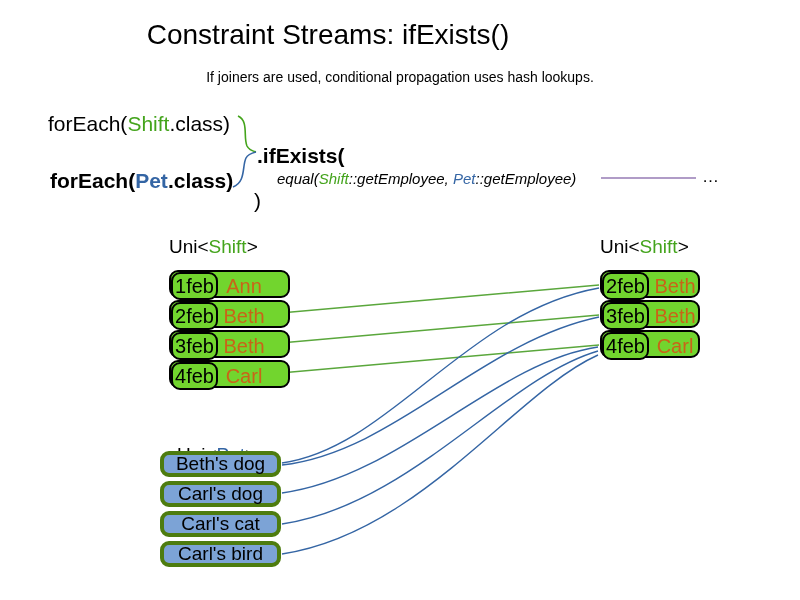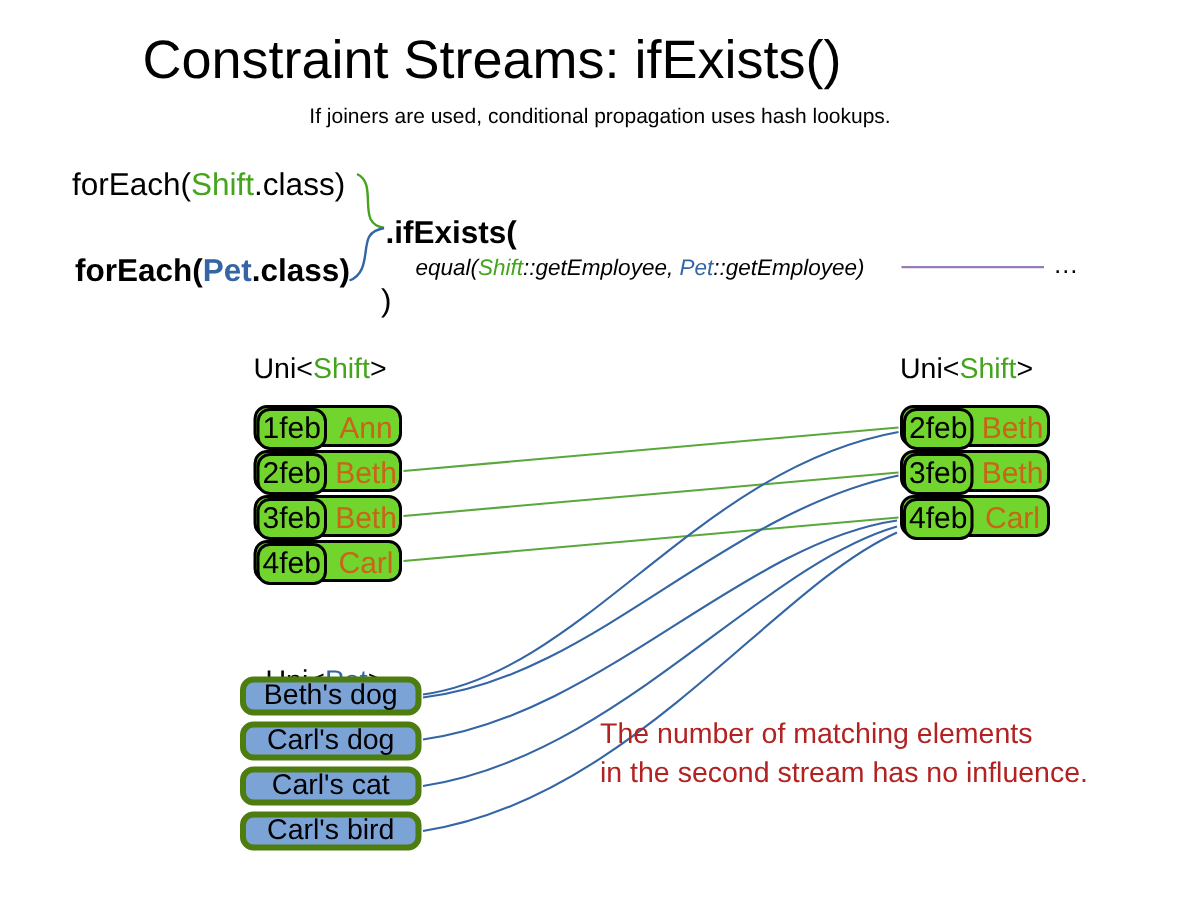--- a/index.html
+++ b/index.html
@@ -4,33 +4,33 @@
 <style>
   html,body{margin:0;padding:0;background:#fff;}
   .slide{
     position:relative;width:800px;height:600px;background:#ffffff;overflow:hidden;
     font-family:"Liberation Sans",sans-serif;color:#000;
   }
   .abs{position:absolute;}
   .layer{z-index:2;}
   svg.wires{position:absolute;left:0;top:0;z-index:1;}
 
-  .title{left:0;top:19px;width:656px;text-align:center;font-size:36px;font-weight:400;letter-spacing:0px;}
+  .title{left:0;top:19px;width:656px;text-align:center;font-size:28px;font-weight:400;letter-spacing:0px;}
   .subtitle{left:0;top:69px;width:800px;text-align:center;font-size:14px;}
 
   .code{font-size:21px;white-space:nowrap;}
   .code-small{font-size:15px;white-space:nowrap;}
   .t-shift{color:var(--shift-green-text,#44a41c);}
   .t-pet{color:var(--pet-blue-text,#3465a4);}
   .t-orange{color:var(--employee-orange-text,#c96418);}
 
   .uni-label{font-size:19px;white-space:nowrap;}
 
   .shift-row{
-    box-sizing:border-box;width:99px;height:28px;
+    box-sizing:border-box;width:121px;height:28px;
     background:var(--shift-box-fill,#72d52e);
     border:2px solid #000;border-radius:9px;
     display:flex;align-items:center;
   }
   .shift-date{
     box-sizing:border-box;position:absolute;left:0;top:0;width:47px;height:28px;
     background:var(--shift-box-fill,#72d52e);
     border:2px solid #000;border-radius:9px;
     display:flex;align-items:center;justify-content:center;
     font-size:20px;color:#000;
@@ -129,18 +129,14 @@
     <div class="shift-name t-orange">Carl</div>
   </div>
 
   <div class="abs layer uni-label" style="left:177px;top:417px;margin-top:27px;"><span>Uni&lt;</span><span class="t-pet">Pet</span><span>&gt;</span></div>
 
   <div class="abs layer pet-box" style="left:160px;top:451px;">Beth's dog</div>
   <div class="abs layer pet-box" style="left:160px;top:481px;">Carl's dog</div>
   <div class="abs layer pet-box" style="left:160px;top:511px;">Carl's cat</div>
   <div class="abs layer pet-box" style="left:160px;top:541px;">Carl's bird</div>
 
-  <div class="abs layer note" style="left:400px;top:477px;">
-    <div>The number of matching elements</div>
-    <div>in the second stream has no influence.</div>
-  </div>
 
 </div>
 
 </body></html>

